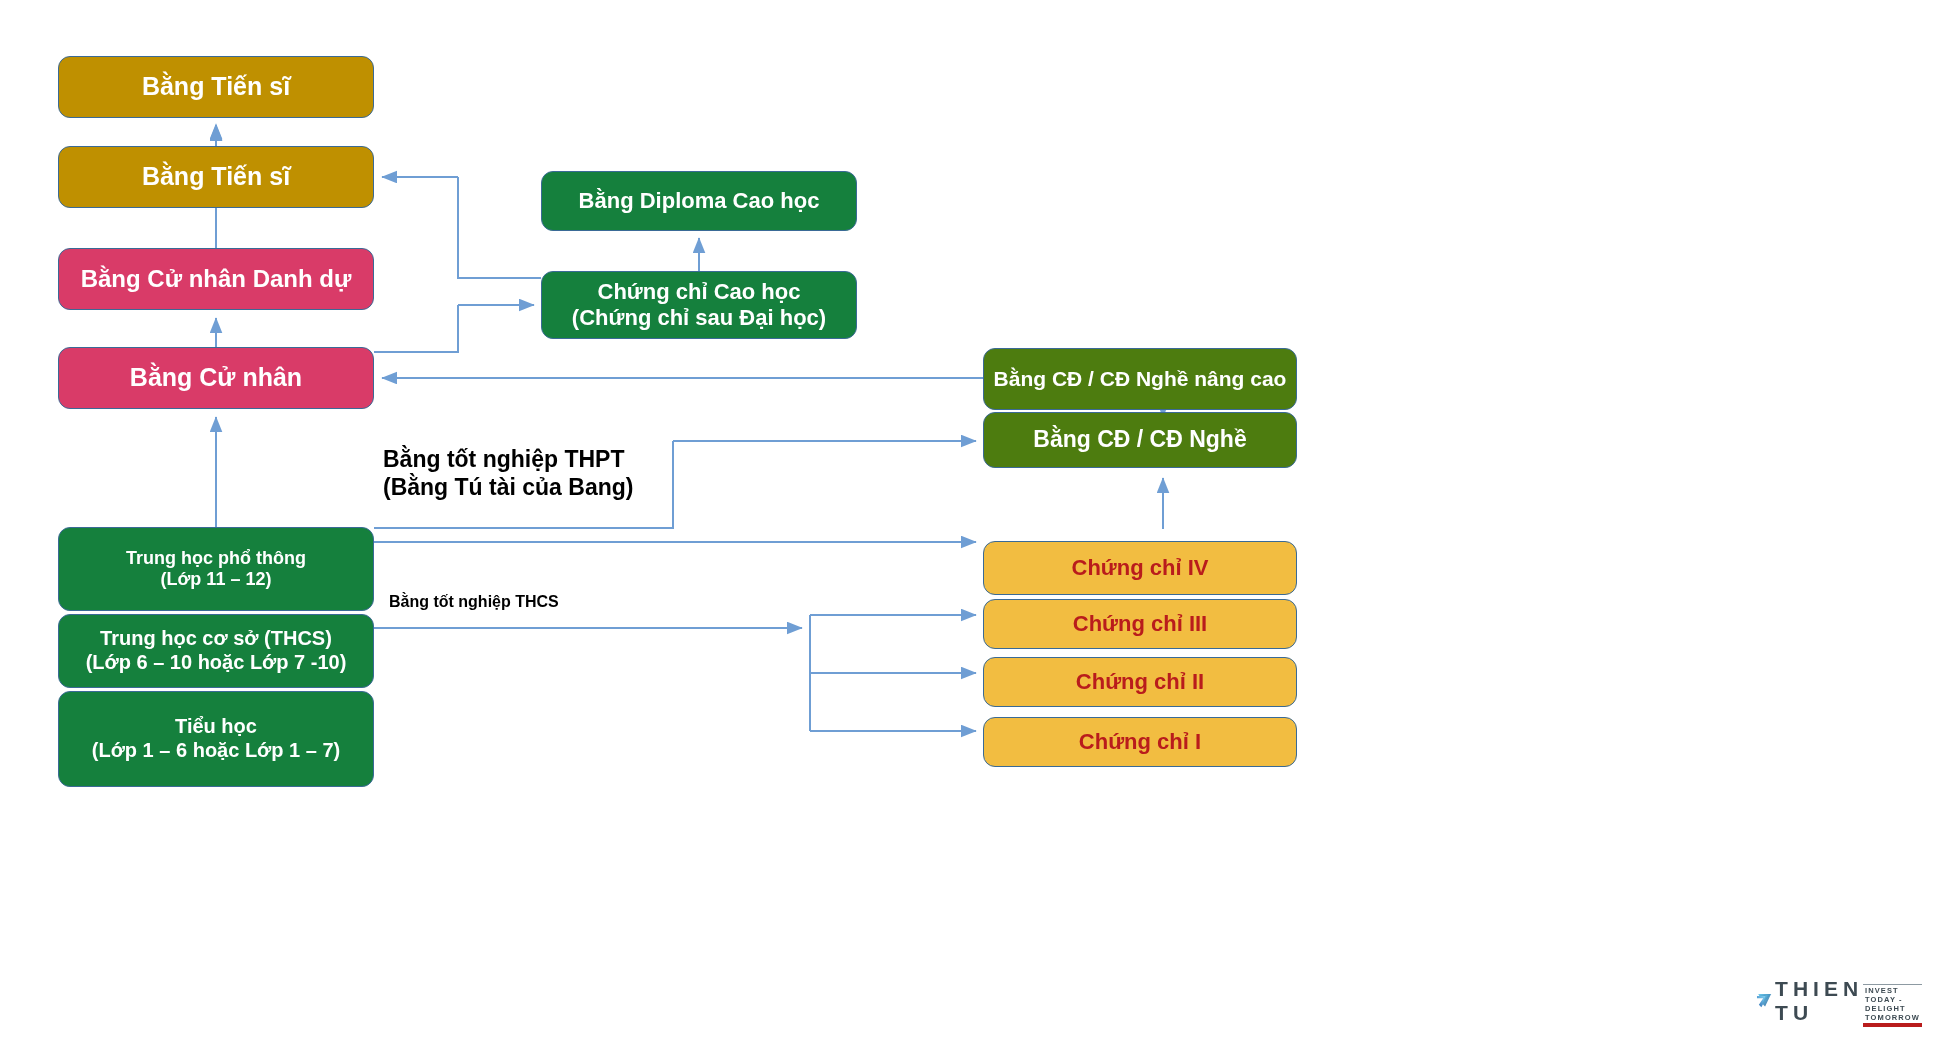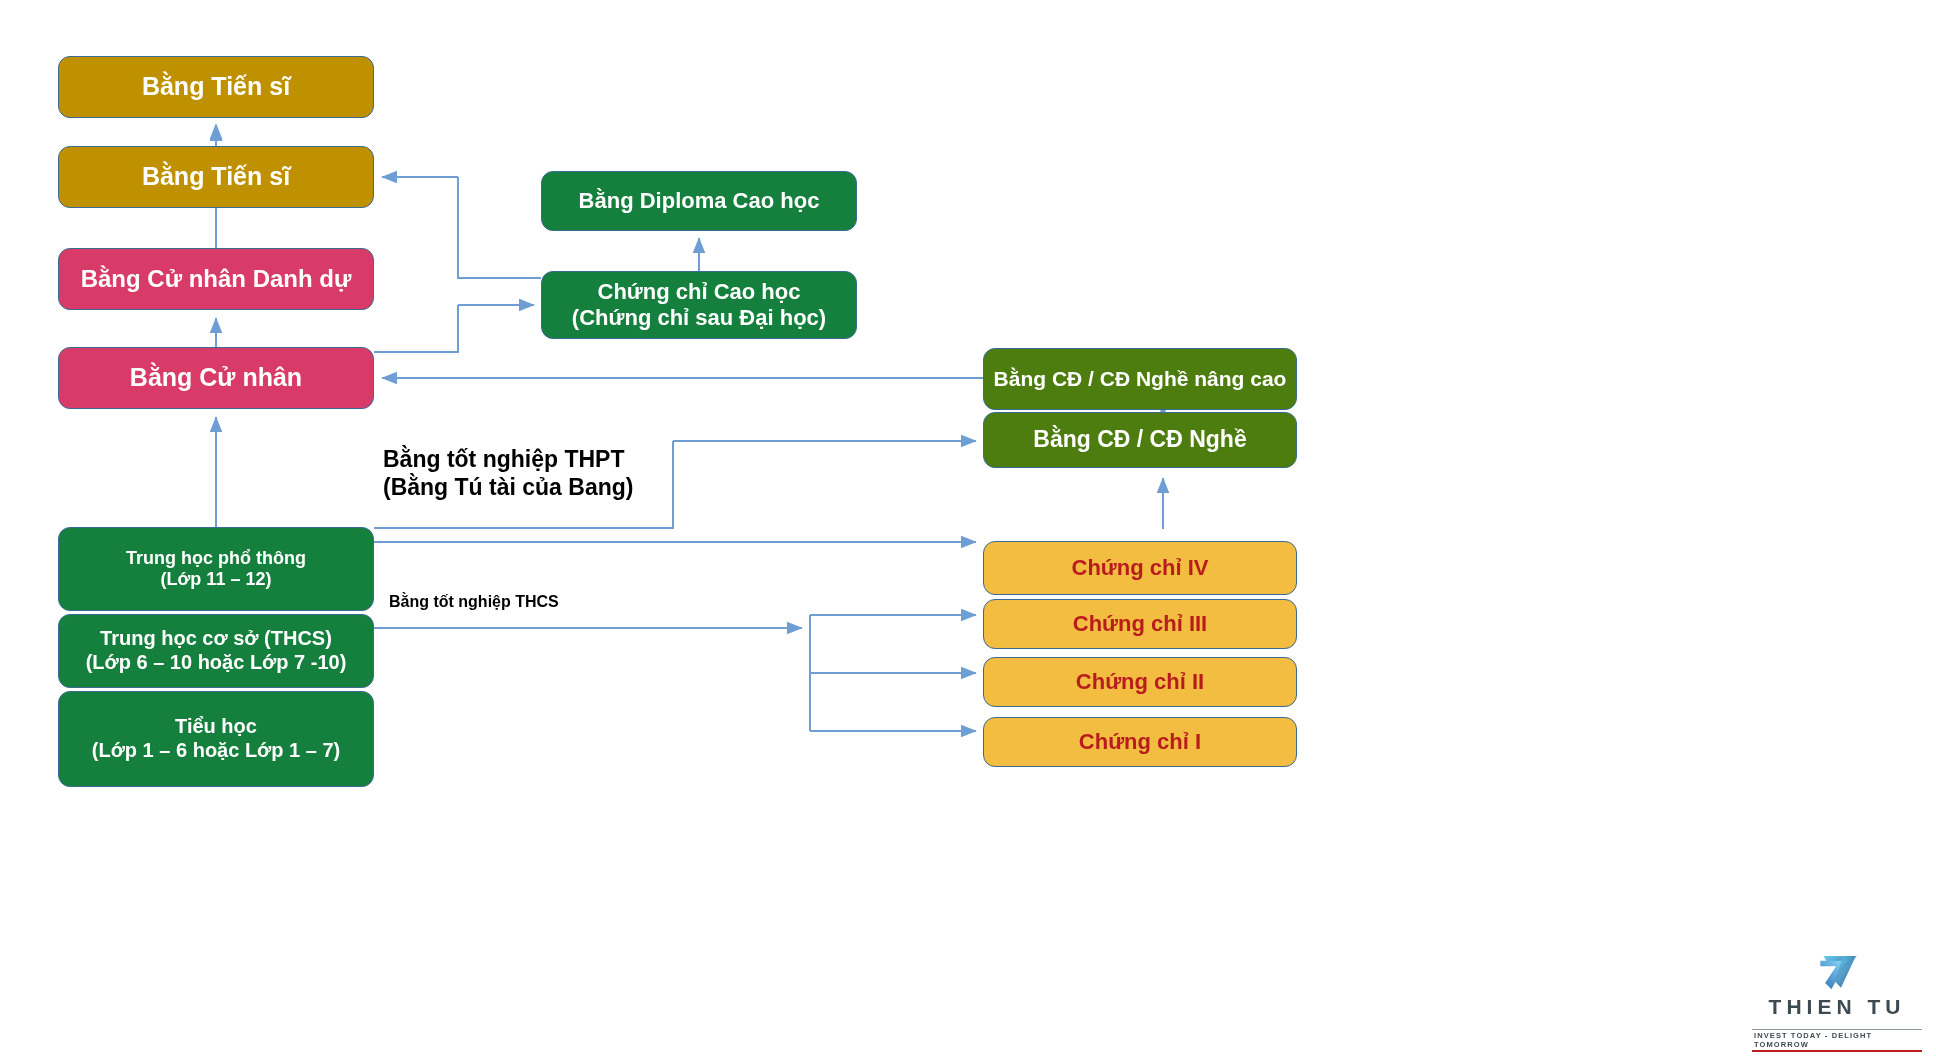--- a/index.html
+++ b/index.html
@@ -59,41 +59,41 @@
   }
 
   #logo {
     position: absolute;
     left: 1752px;
     top: 948px;
     width: 170px;
     height: 104px;
     z-index: 7;
     display: flex;
-    flex-direction: column;
+    flex-direction: row;
     align-items: center;
     justify-content: flex-start;
   }
   #logo .mark { width: 74px; height: 58px; }
   #logo .wordmark {
     font-family: "Liberation Sans", sans-serif;
     font-weight: bold;
     font-size: 21px;
     letter-spacing: 5px;
     color: #3d4a52;
     margin-top: 1px;
   }
   #logo .tagline {
     font-family: "Liberation Sans", sans-serif;
     font-weight: bold;
     font-size: 7.5px;
     letter-spacing: 1.1px;
     color: #3d4a52;
     border-top: 1px solid #8d9aa2;
-    border-bottom: 2px solid #b91c1c;
+    border-bottom: 4px solid #b91c1c;
     padding: 1px 2px;
     margin-top: 10px;
   }
 </style>
 </head>
 <body>
 
 <div id="canvas">
 
   <svg class="connectors" viewBox="0 0 1936 1058" xmlns="http://www.w3.org/2000/svg">

